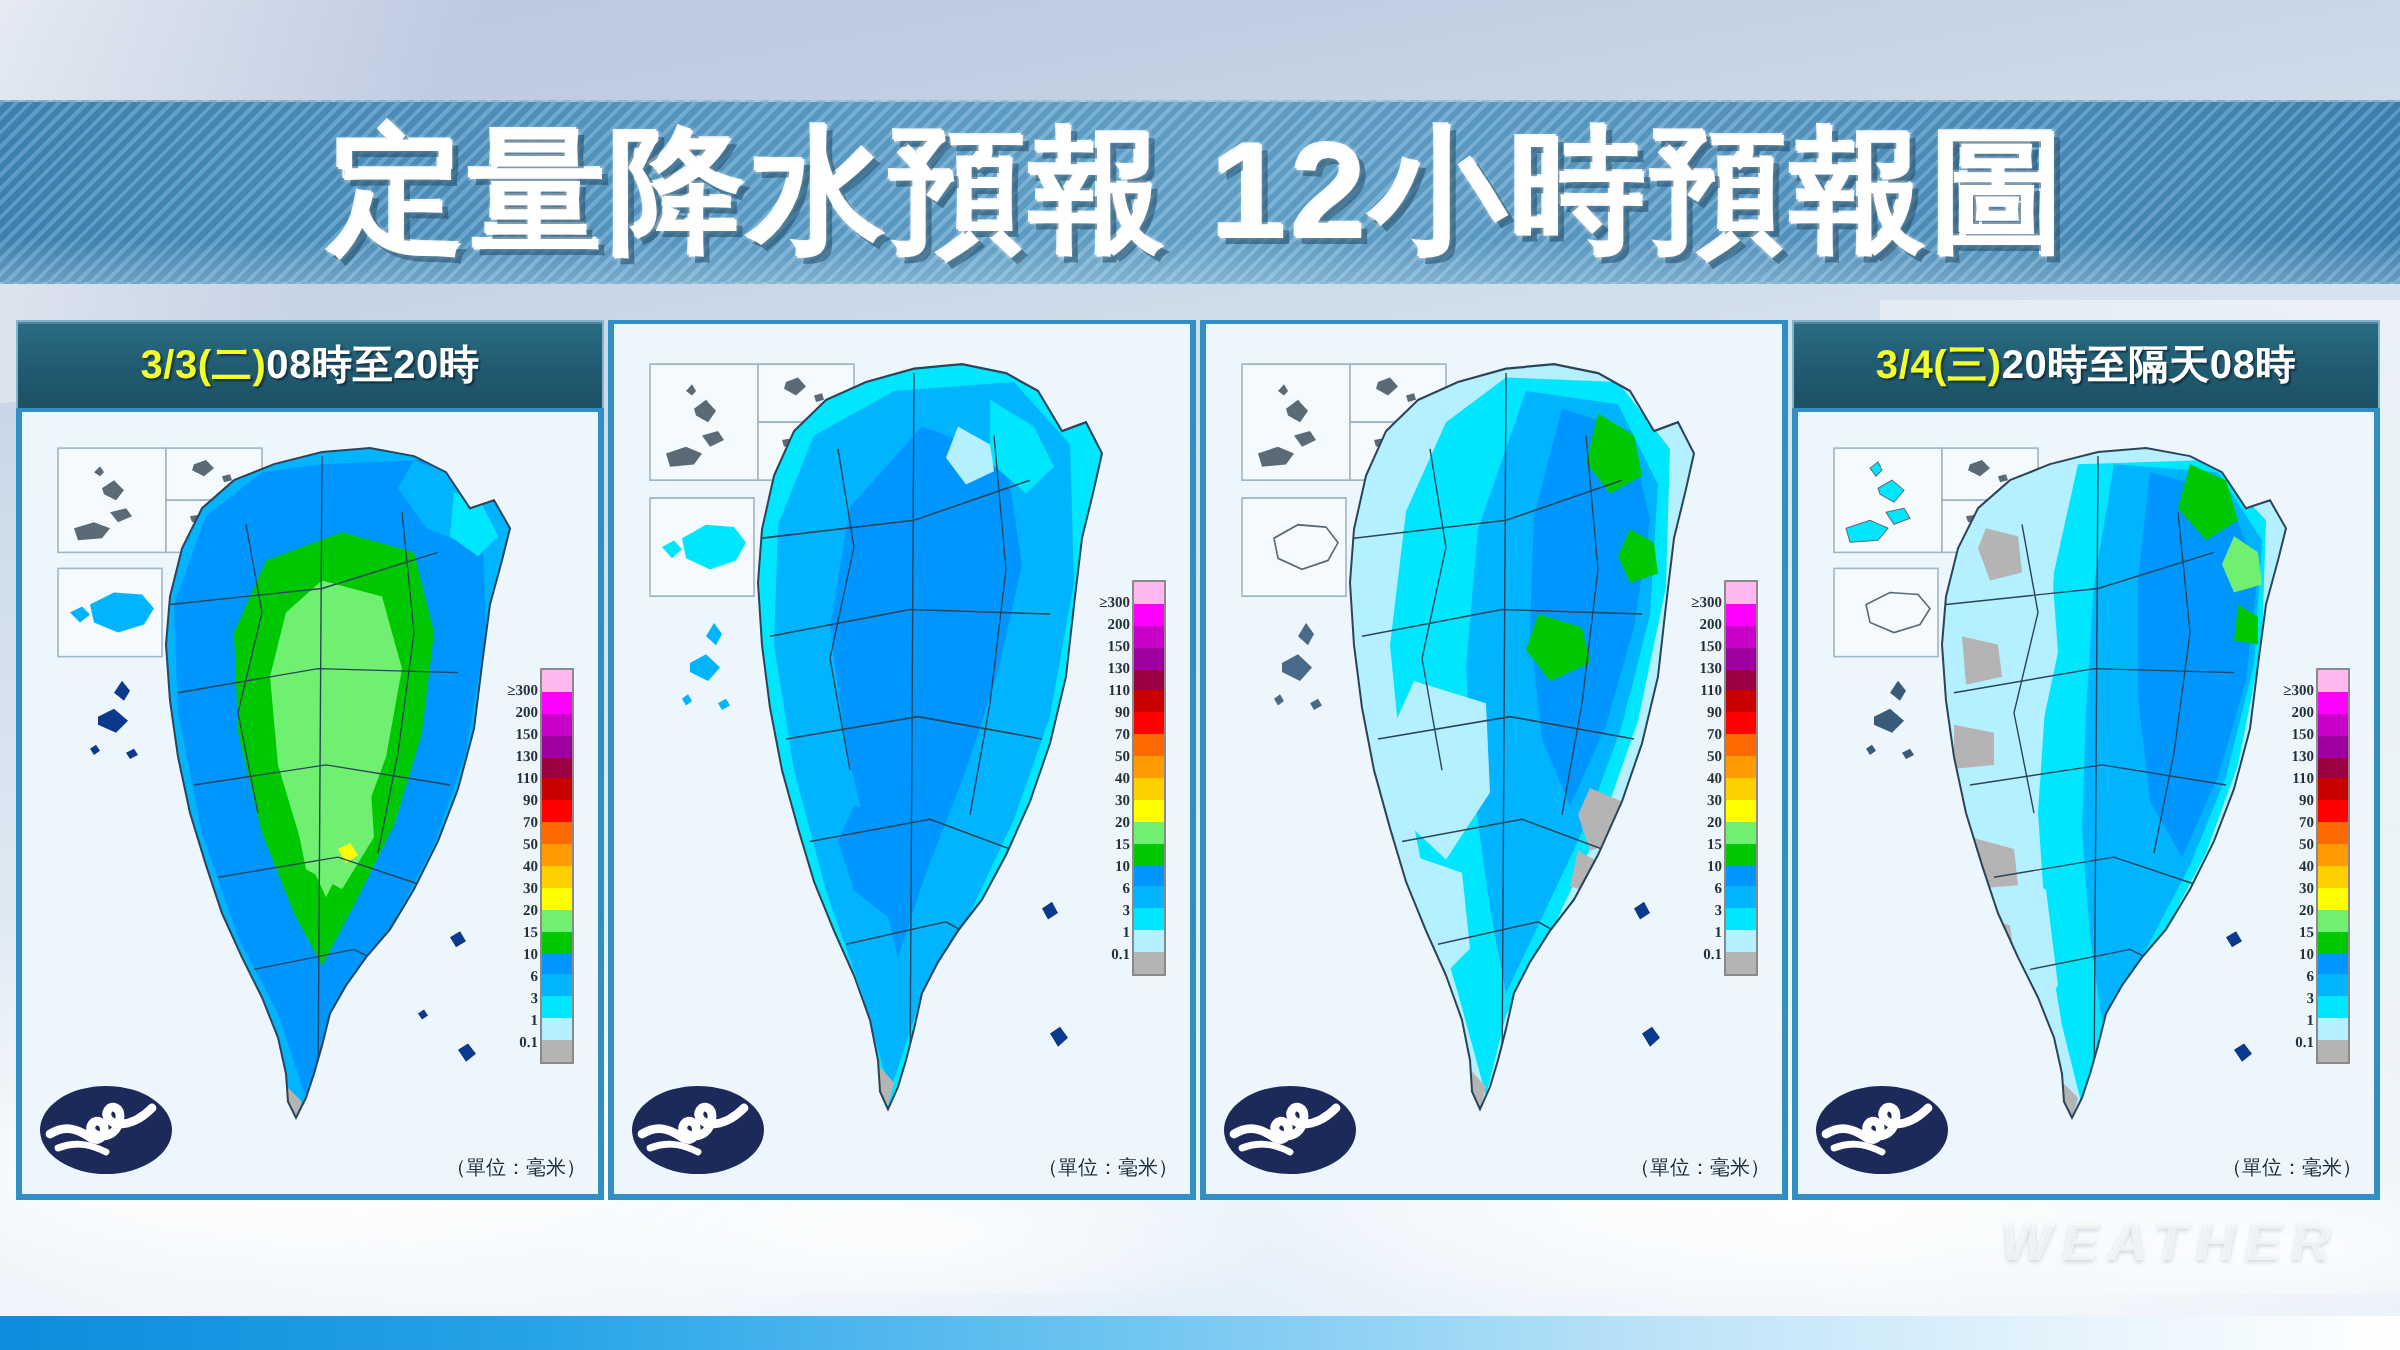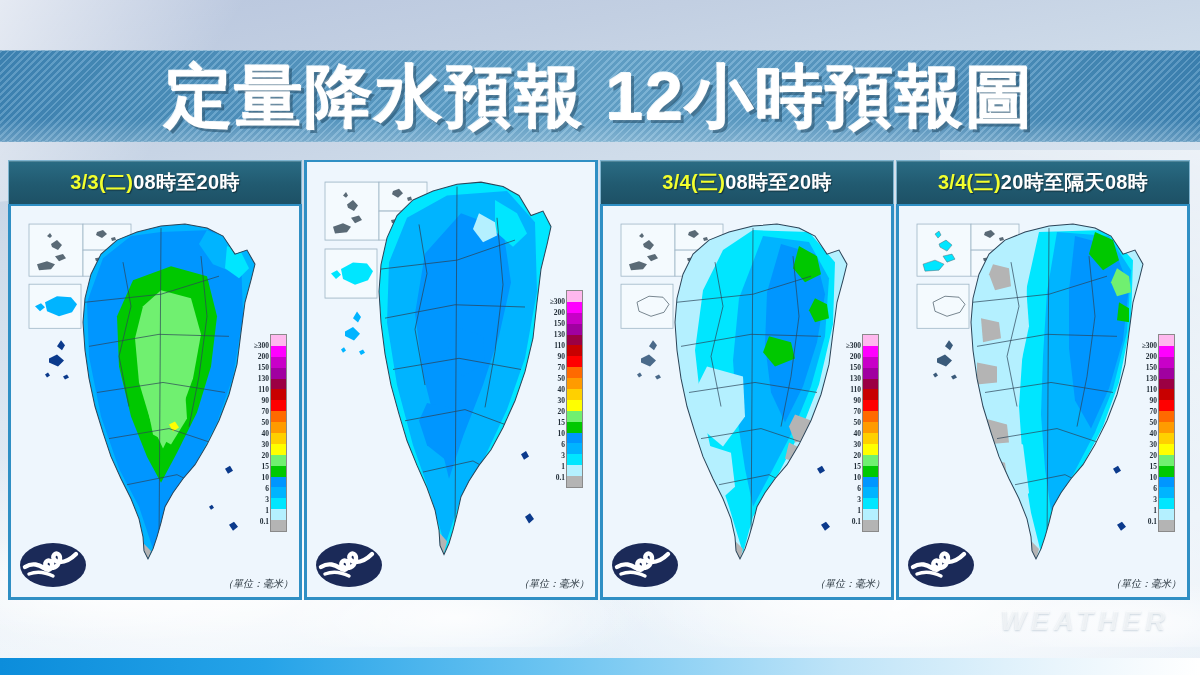--- a/index.html
+++ b/index.html
@@ -103,21 +103,20 @@
   .legend-labels span { position:absolute; right:1px; transform:translateY(-50%); white-space:nowrap; }
   .legend-bar {
     width:17px; height:100%; display:flex; flex-direction:column;
     border:1px solid #8a8a8a;
   }
   .legend-bar i { flex:1; display:block; }
   .legend-unit {
     position:absolute; right:6px; bottom:6px;
     font-size:10px; color:#1d2a33; white-space:nowrap;
     font-family:"Liberation Serif","DejaVu Serif",serif;
-    font-style:italic;
   }
 
   
   .bottom-strip {
     position:absolute; left:0; bottom:0; width:1200px; height:17px;
     background:linear-gradient(90deg,#0c8ddb 0%,#25a3e8 22%,#6cc4f1 46%,#bfe4f8 70%,#e9f5fc 88%,#ffffff 100%);
   }
   .watermark {
     position:absolute; right:30px; bottom:38px;
     font-size:27px; font-weight:bold; letter-spacing:5px;
@@ -354,23 +353,20 @@
             <i style="background: rgb(0, 230, 255);"></i>
             <i style="background: rgb(180, 240, 255);"></i>
             <i style="background: rgb(180, 180, 180);"></i>
           </div>
       </div>
       <div class="legend-unit">（單位：毫米）</div>
     </div>
   </div>
 
   <div class="panel">
-    <div class="panel-header">
-      <div class="panel-header-text"><span class="date">3/4(三)</span><span>08時至20時</span></div>
-    </div>
     <div class="panel-body">
       <div class="map-canvas">
         <svg viewBox="0 0 288 390" preserveAspectRatio="none">
           <defs>
               <clipPath id="tw3">
                 <path d="M196 22 L212 30 L224 48 L236 44 L244 58 L240 74 L234 96 L230 126 L226 158 L218 188 L208 214 L196 238 L184 258 L172 272 L162 286 L154 300 L150 316 L146 330 L142 342 L137 352 L133 344 L132 330 L128 312 L120 292 L110 272 L100 250 L92 226 L84 200 L78 172 L74 144 L72 116 L74 92 L80 68 L90 48 L106 34 L126 26 L150 20 L174 18 Z"></path>
               </clipPath>
             </defs>
           <g stroke="#9fb6c6" stroke-width="0.8" fill="#f4fafe">
             <rect x="18" y="18" width="54" height="52"></rect>

